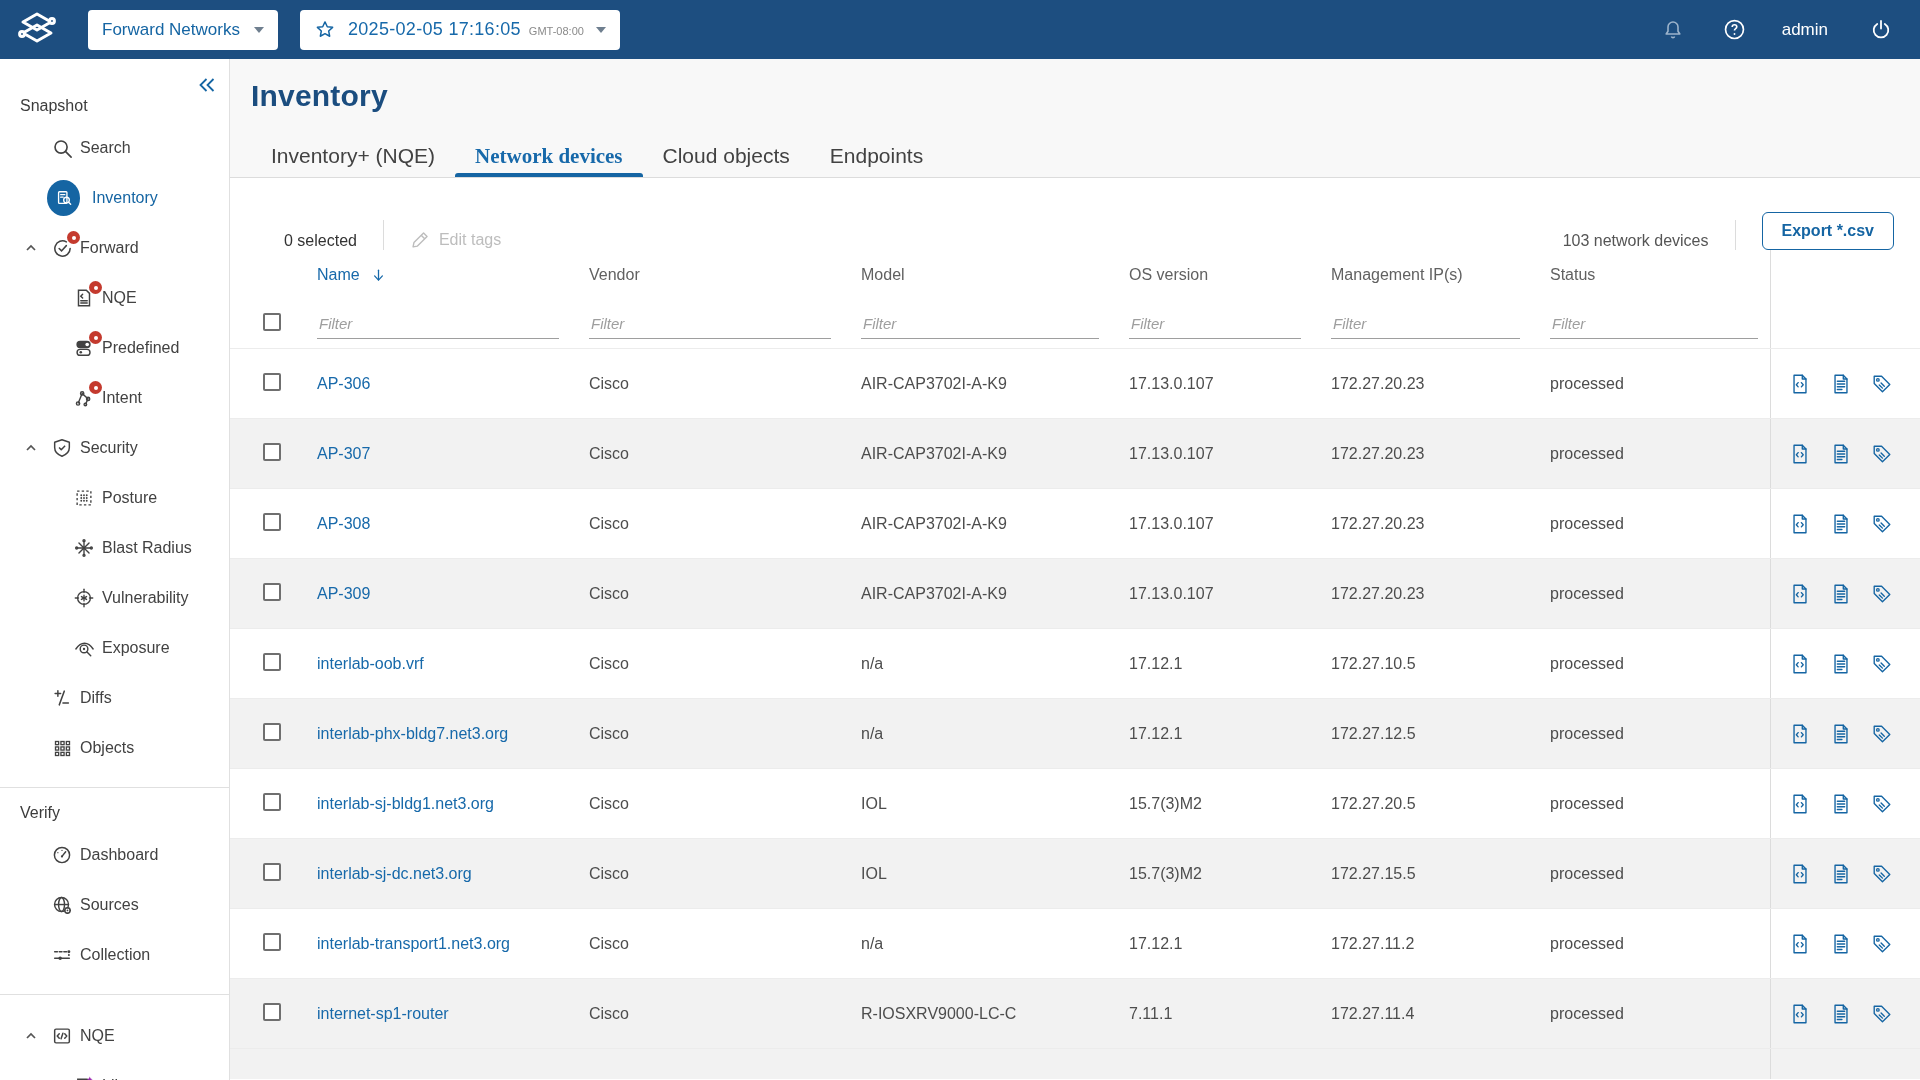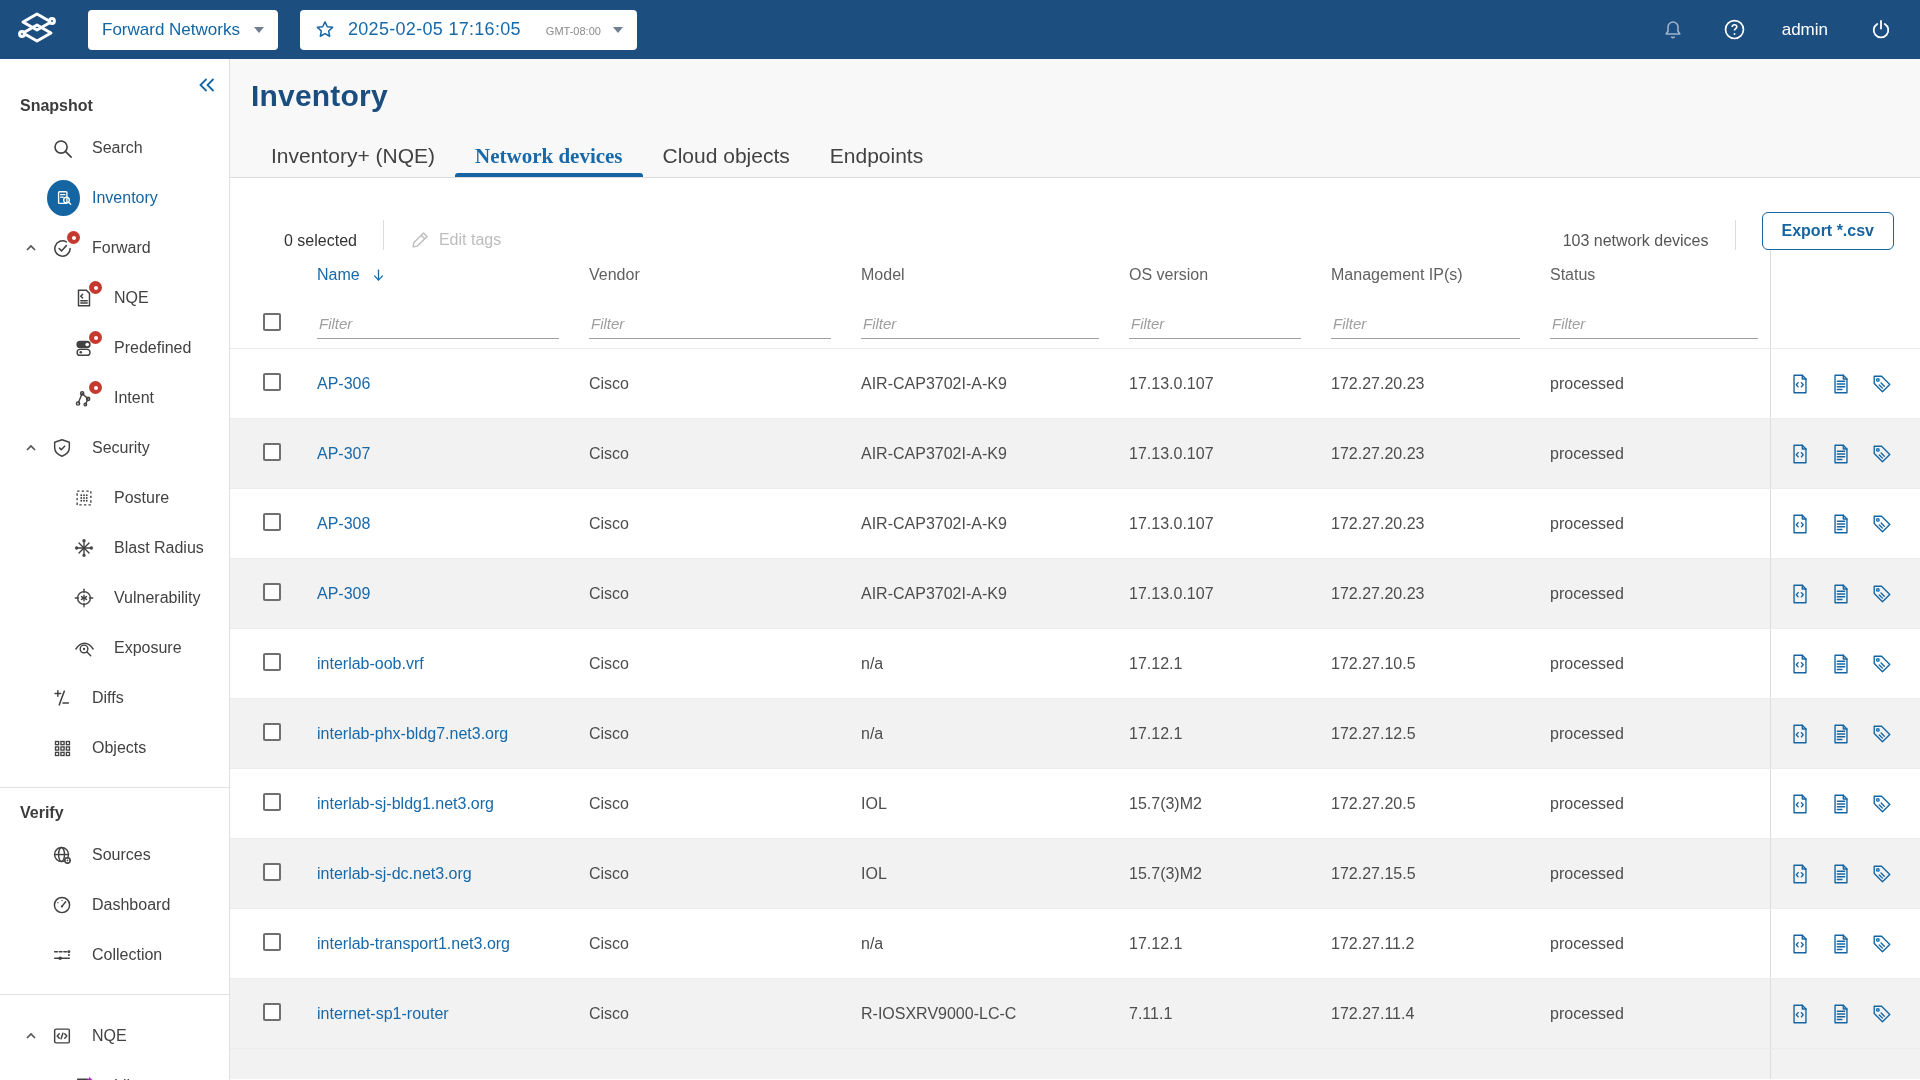--- a/index.html
+++ b/index.html
@@ -9,39 +9,39 @@
 
   
   .topbar { height:59px; background:#1d4e80; display:flex; align-items:center; flex:0 0 59px; padding:0 26px 0 14px; }
   .logo { width:46px; height:46px; display:flex; align-items:center; justify-content:center; margin-right:28px; }
   .tb-btn { background:#fff; border-radius:4px; height:40px; display:flex; align-items:center; padding:0 14px; cursor:pointer; }
   .net-btn { min-width:190px; }
   .net-btn .lbl { color:#1565a3; font-size:17px; font-weight:500; margin-right:14px; }
   .caret { width:0; height:0; border-left:5px solid transparent; border-right:5px solid transparent; border-top:6px solid #6f7f8f; }
   .snap-btn { margin-left:22px; }
   .snap-btn .date { color:#1769aa; font-size:18px; font-weight:500; margin:0 4px 0 12px; letter-spacing:.3px; }
-  .snap-btn .tz { color:#8a8a8a; font-size:11px; margin:3px 12px 0 21px; }
+  .snap-btn .tz { color:#8a8a8a; font-size:11px; margin:3px 12px 0 4px; }
   .tb-spacer { flex:1; }
   .tb-icon { width:26px; height:26px; color:#fff; display:flex; align-items:center; justify-content:center; cursor:pointer; }
   .bell { color:#9db4cb; margin-right:36px; }
   .help { margin-right:34px; }
   .admin { color:#fff; font-size:17px; margin-right:40px; cursor:pointer; }
   .power { color:#fff; }
 
   
   .main { flex:1; display:flex; min-height:0; }
   .sidebar { width:230px; flex:0 0 230px; border-right:1px solid #e0e0e0; position:relative; padding-top:38px; overflow:hidden; background:#fff; }
   .collapse-btn { position:absolute; top:16px; right:12px; color:#1565a3; cursor:pointer; }
-  .sec-head { font-size:16px; font-weight:700; color:#3c3c3c; padding:0 0 6px 20px; height:26px; }
+  .sec-head { font-size:16px; font-weight:400; color:#3c3c3c; padding:0 0 6px 20px; height:26px; }
   .side-item { height:50px; display:flex; align-items:center; cursor:pointer; font-size:16px; color:#424242; }
   .side-item .chev { width:18px; margin-left:23px; display:flex; color:#555; }
   .side-item .no-chev { width:18px; margin-left:23px; }
   .side-item .ic { width:24px; height:24px; margin-left:9px; position:relative; color:#424242; display:flex; align-items:center; justify-content:center; }
   .side-item.sub .ic { margin-left:31px; }
-  .side-item .lab { margin-left:18px; }
+  .side-item .lab { margin-left:6px; }
   .side-item.active .lab { color:#1565a3; }
   .ic-circle { width:36px; height:36px; background:#1565a3; border-radius:50%; display:flex; align-items:center; justify-content:center; color:#fff; margin-left:3px; }
   .side-item.active .ic { width:36px; height:36px; margin-left:3px; }
   .side-item.active .lab { margin-left:12px; }
   .badge { position:absolute; top:-5px; right:-6px; width:13px; height:13px; background:#c43a2e; border-radius:50%; border:0; }
   .badge::after { content:""; position:absolute; left:4.5px; top:4.5px; width:4px; height:4px; background:#fff; border-radius:50%; }
   .side-div { height:1px; background:#e0e0e0; margin:14px 0 16px 0; }
 
   
   .content { flex:1; display:flex; flex-direction:column; min-width:0; }
@@ -345,49 +345,49 @@
         </span>
         <span class="lab">Objects</span>
       </div>
 
       <div class="side-div"></div>
       <div class="sec-head">Verify</div>
 
       <div class="side-item">
         <span class="no-chev"></span>
         <span class="ic">
+          <svg width="22" height="22" viewBox="0 0 24 24" fill="none" stroke="currentColor" stroke-width="1.6" stroke-linecap="round">
+            <circle cx="12" cy="12" r="8.3"></circle>
+            <line x1="12" y1="13.5" x2="16" y2="8.5"></line>
+            <circle cx="12" cy="13.5" r="1.2" fill="currentColor" stroke="none"></circle>
+            <circle cx="7.5" cy="9.5" r="0.7" fill="currentColor" stroke="none"></circle>
+            <circle cx="12" cy="7" r="0.7" fill="currentColor" stroke="none"></circle>
+          </svg>
+        </span>
+        <span class="lab">Dashboard</span>
+      </div>
+
+      <div class="side-item">
+        <span class="no-chev"></span>
+        <span class="ic">
           <svg width="23" height="23" viewBox="0 0 24 24" fill="none" stroke="currentColor" stroke-width="1.5">
             <circle cx="11" cy="11" r="7.3"></circle>
             <ellipse cx="11" cy="11" rx="3.1" ry="7.3"></ellipse>
             <line x1="3.7" y1="11" x2="18.3" y2="11"></line>
             <circle cx="17.2" cy="17.2" r="2.8" fill="#fff"></circle>
             <g stroke-width="1.3">
               <line x1="17.2" y1="13.6" x2="17.2" y2="15"></line>
                 <line x1="17.2" y1="19.4" x2="17.2" y2="20.8"></line>
               <line x1="13.6" y1="17.2" x2="15" y2="17.2"></line>
                 <line x1="19.4" y1="17.2" x2="20.8" y2="17.2"></line>
             </g>
             <circle cx="17.2" cy="17.2" r="0.9" fill="currentColor" stroke="none"></circle>
           </svg>
         </span>
         <span class="lab">Sources</span>
-      </div>
-
-      <div class="side-item">
-        <span class="no-chev"></span>
-        <span class="ic">
-          <svg width="22" height="22" viewBox="0 0 24 24" fill="none" stroke="currentColor" stroke-width="1.6" stroke-linecap="round">
-            <circle cx="12" cy="12" r="8.3"></circle>
-            <line x1="12" y1="13.5" x2="16" y2="8.5"></line>
-            <circle cx="12" cy="13.5" r="1.2" fill="currentColor" stroke="none"></circle>
-            <circle cx="7.5" cy="9.5" r="0.7" fill="currentColor" stroke="none"></circle>
-            <circle cx="12" cy="7" r="0.7" fill="currentColor" stroke="none"></circle>
-          </svg>
-        </span>
-        <span class="lab">Dashboard</span>
       </div>
 
       <div class="side-item">
         <span class="no-chev"></span>
         <span class="ic">
           <svg width="22" height="22" viewBox="0 0 24 24" fill="none" stroke="currentColor" stroke-width="1.6" stroke-linecap="round">
             <line x1="4" y1="8.5" x2="17" y2="8.5" stroke-dasharray="3 2"></line>
             <circle cx="19.5" cy="8.5" r="1.6" fill="currentColor" stroke="none"></circle>
             <line x1="4" y1="15.5" x2="20" y2="15.5"></line>
             <circle cx="10" cy="15.5" r="1.9" fill="currentColor" stroke="none"></circle>

